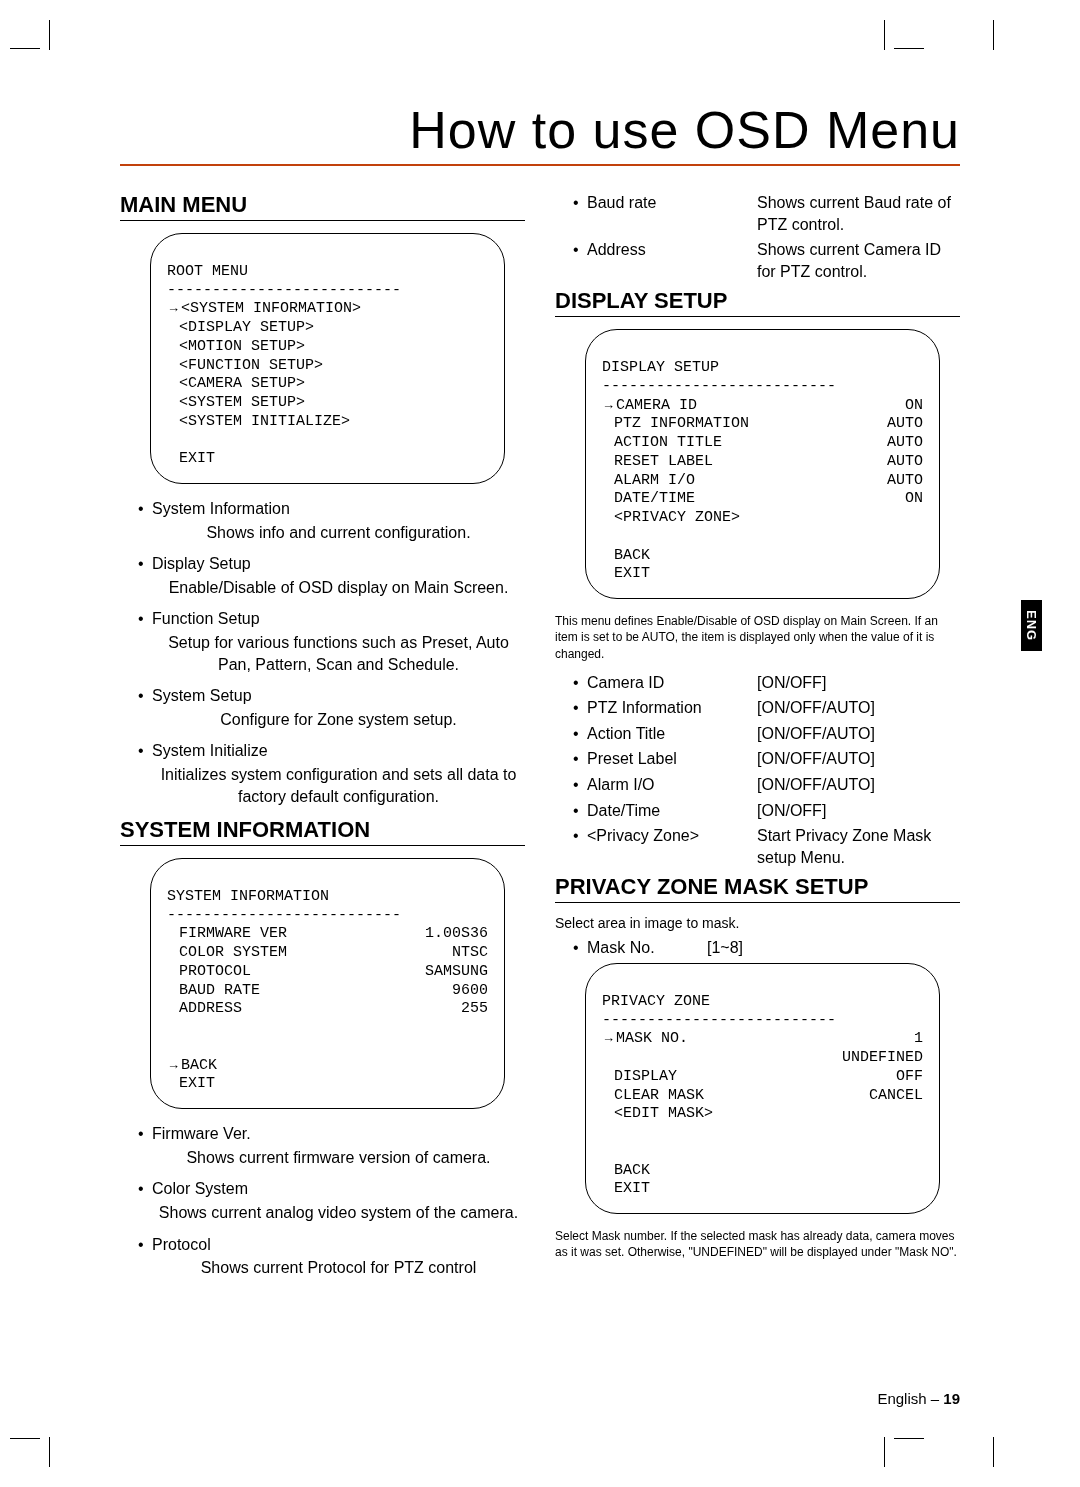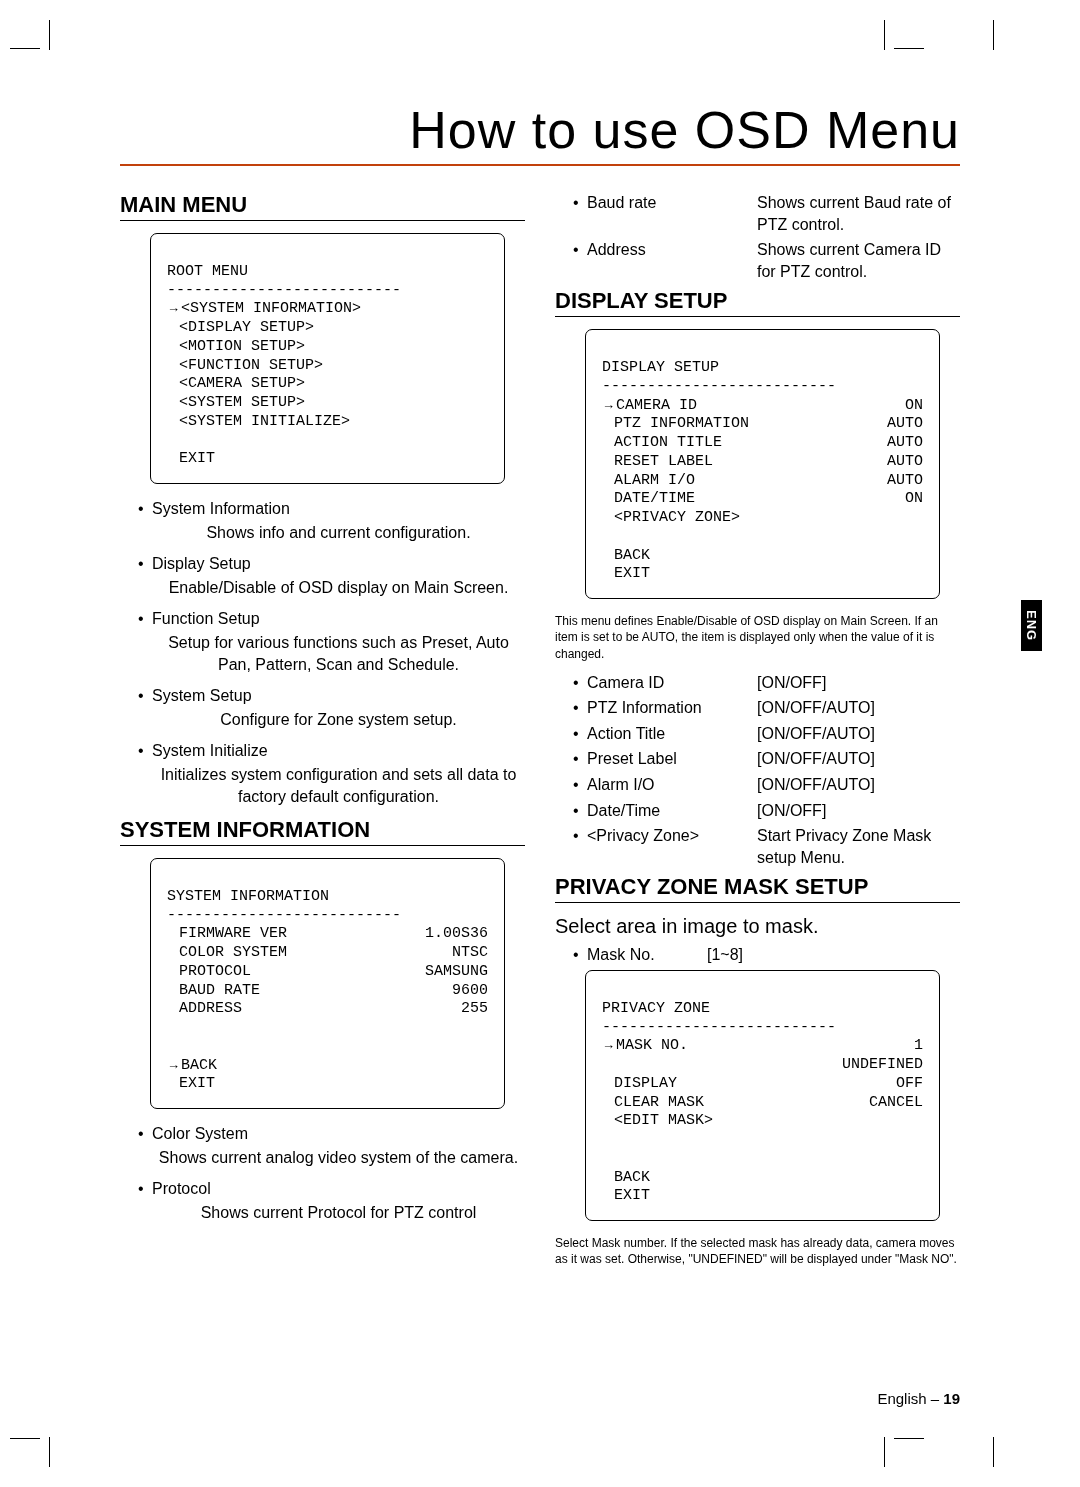--- a/index.html
+++ b/index.html
@@ -44,21 +44,21 @@
   h2 {
     font-size: 22px;
     font-weight: bold;
     border-bottom: 1.5px solid #000;
     padding-bottom: 2px;
     margin-top: 6px;
     margin-bottom: 12px;
   }
   .osd-box {
     border: 1.5px solid #000;
-    border-radius: 7px;
+    border-radius: 32px;
     padding: 10px 16px 14px 16px;
     margin: 0 20px 14px 30px;
     font-family: "Courier New", monospace;
     font-size: 15px;
     line-height: 1.25;
     white-space: pre;
   }
   .osd-row { display: flex; }
   .osd-val { margin-left: auto; padding-left: 10px; }
   .osd-arrow::before { content: "→"; font-family: Arial, sans-serif; font-size: 13px; margin-right: 1px; }
@@ -69,21 +69,21 @@
   ul.desc > li { position: relative; padding-left: 14px; margin-bottom: 10px; }
   ul.desc > li::before { content: "•"; position: absolute; left: 0; }
   ul.desc .sub { display: block; margin-top: 2px; text-align: center; }
   ul.kv > li { display: flex; margin-bottom: 4px; }
   ul.kv > li .k { flex: 0 0 170px; }
   ul.kv > li .v { flex: 1; }
   ul.kv > li::before { content: "•"; position: absolute; left: 0; }
   ul.kv > li { position: relative; padding-left: 14px; }
 
   p.note { font-size: 12px; line-height: 1.35; margin: 8px 0 10px 0; }
-  .subtitle { font-size: 20px; margin-bottom: 6px; }
+  .subtitle { font-size: 14px; margin-bottom: 6px; }
 
   .side-tab {
     position: absolute;
     right: 38px;
     top: 600px;
     background: #000;
     color: #fff;
     font-size: 13px;
     font-weight: bold;
     writing-mode: vertical-rl;
@@ -145,20 +145,21 @@
 
     <div class="osd-box">
 <span>SYSTEM INFORMATION</span>
 <span class="osd-hr">--------------------------</span>
 <div class="osd-row"><span class="osd-indent">FIRMWARE VER</span><span class="osd-val">1.00S36</span></div><div class="osd-row"><span class="osd-indent">COLOR SYSTEM</span><span class="osd-val">NTSC</span></div><div class="osd-row"><span class="osd-indent">PROTOCOL</span><span class="osd-val">SAMSUNG</span></div><div class="osd-row"><span class="osd-indent">BAUD RATE</span><span class="osd-val">9600</span></div><div class="osd-row"><span class="osd-indent">ADDRESS</span><span class="osd-val">255</span></div>
 
 <span class="osd-arrow"></span><span>BACK</span>
 <span class="osd-indent">EXIT</span></div>
 
     <ul class="desc">
+      <li><span>Firmware Ver.</span><span class="sub">Shows current firmware version of camera.</span></li>
       <li><span>Color System</span><span class="sub">Shows current analog video system of the camera.</span></li>
       <li><span>Protocol</span><span class="sub">Shows current Protocol for PTZ control</span></li>
     </ul>
   </div>
 
   <div class="col">
     <ul class="desc kv" style="margin-top:6px;">
       <li>
           <span class="k">Baud rate</span>
           <span class="v">Shows current Baud rate of PTZ control.</span>

